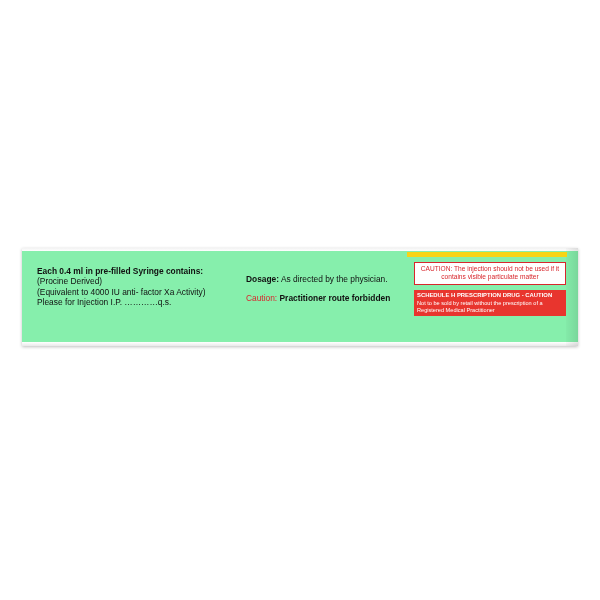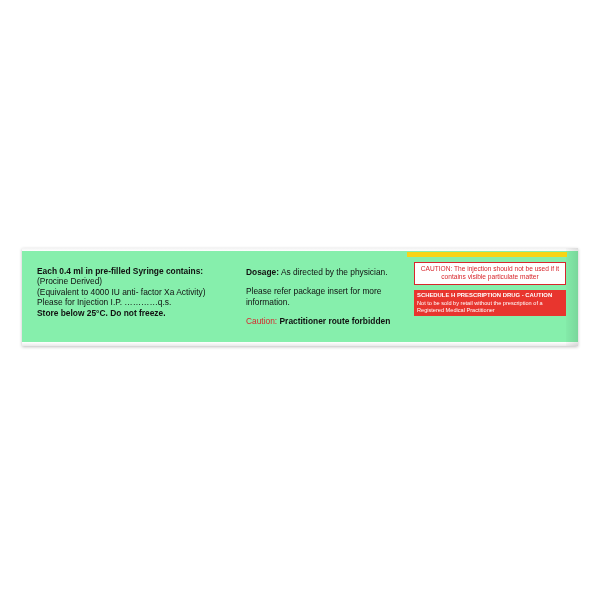--- a/index.html
+++ b/index.html
@@ -74,21 +74,21 @@
   
   #col-dosage {
     position: absolute;
     left: 224px;
     top: 18px;
     width: 160px;
     color: #111;
     font-size: 8.4px;
     line-height: 11px;
   }
-  #col-dosage p { margin: 1px 0 8px 0; }
+  #col-dosage p { margin: 8px 0 8px 0; }
   .caution-red { color: #d8262c; font-weight: normal; }
 
   
   #col-warnings {
     position: absolute;
     left: 392px;
     top: 14px;
     width: 152px;
   }
   #caution-box {
@@ -124,26 +124,24 @@
   <div id="carton-top-edge"></div>
   <div id="carton-bottom-edge"></div>
   <div id="carton-right-shade"></div>
   <div id="yellow-stripe"></div>
 
   <div id="col-composition">
     <div class="line bold">Each 0.4 ml in pre-filled Syringe contains:</div>
     <div class="line">(Procine Derived)</div>
     <div class="line">(Equivalent to 4000 IU anti- factor Xa Activity)</div>
     <div class="line">Please for Injection I.P.  …………q.s.</div>
-    <div class="line bold">Store below 25°C. Do not freeze.</div>
   </div>
 
   <div id="col-dosage">
     <p><span class="bold">Dosage:</span> <span>As directed by the physician.</span></p>
-    <p>Please refer package insert for more information.</p>
     <p><span class="caution-red">Caution:</span> <span class="bold">Practitioner route forbidden</span></p>
   </div>
 
   <div id="col-warnings">
     <div id="caution-box">CAUTION: The injection should not be used if it contains visible particulate matter</div>
     <div id="schedule-box">
       <span id="schedule-title">SCHEDULE H PRESCRIPTION DRUG - CAUTION</span>
       <span id="schedule-sub">Not to be sold by retail without the prescription of a Registered Medical Practitioner</span>
     </div>
   </div>

